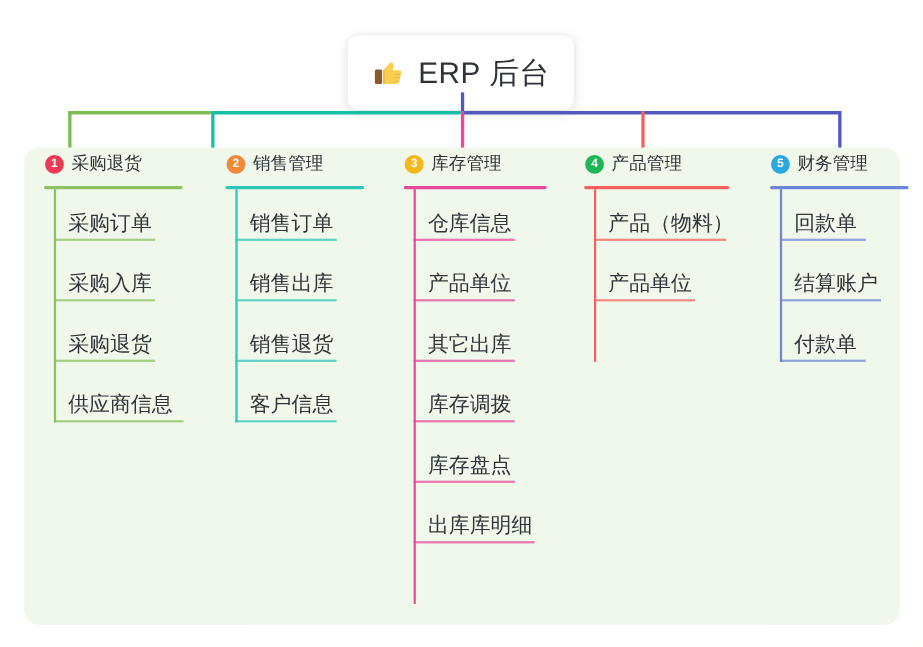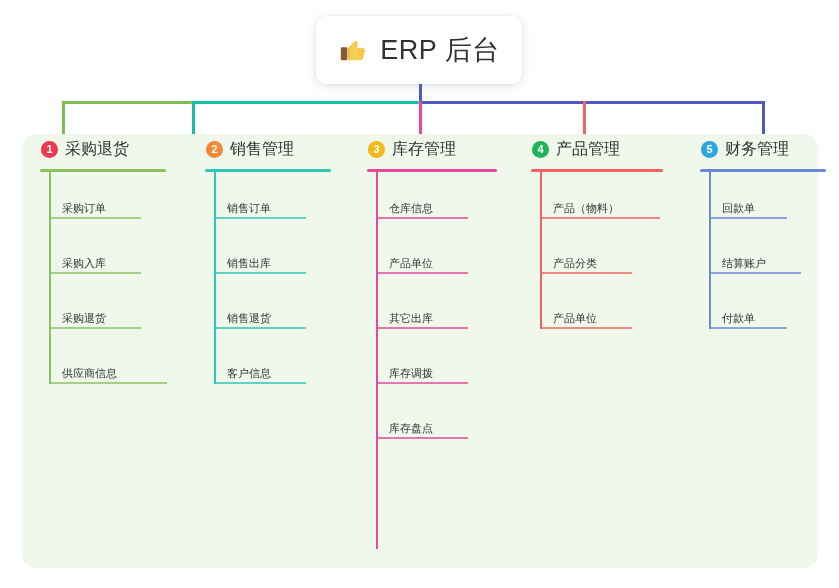--- a/index.html
+++ b/index.html
@@ -9,21 +9,21 @@
     font-family:"Liberation Sans","DejaVu Sans",sans-serif;
     overflow:hidden;
     position:relative;
     color:#333;
   }
   #diagram{position:relative;width:839px;height:588px;}
 
   
   .root-node{
     position:absolute;
-    left:316px;top:16px;
+    left:316px;top:32px;
     width:206px;height:68px;
     background:#ffffff;
     border-radius:10px;
     box-shadow:0 2px 10px rgba(60,70,90,.16), 0 0 0 1px rgba(0,0,0,.015);
     display:flex;align-items:center;justify-content:center;
     gap:12px;
   }
   .root-emoji{
     width:30px;height:30px;position:relative;display:block;
   }
@@ -74,21 +74,21 @@
   }
   .col-body{position:relative;padding-top:0;}
   .spine{
     position:absolute;left:9px;top:0;width:2px;
   }
   .leaf{
     position:relative;height:55px;
   }
   .leaf-label{
     position:absolute;left:22px;bottom:11px;
-    font-size:11px;color:#303338;white-space:nowrap;
+    font-size:19px;color:#303338;white-space:nowrap;
   }
   .leaf-rule{
     position:absolute;left:9px;bottom:8px;height:2px;
   }
 </style>
 </head>
 <body>
 
 <div id="diagram">
 
@@ -192,39 +192,39 @@
               <div class="leaf-rule" style="background: rgb(232, 72, 155); width: 92px; opacity: 0.75;"></div>
             </div>
             <div class="leaf">
               <div class="leaf-label">库存调拨</div>
               <div class="leaf-rule" style="background: rgb(232, 72, 155); width: 92px; opacity: 0.75;"></div>
             </div>
             <div class="leaf">
               <div class="leaf-label">库存盘点</div>
               <div class="leaf-rule" style="background: rgb(232, 72, 155); width: 92px; opacity: 0.75;"></div>
             </div>
+            <div class="leaf">
+              <div class="leaf-label">出库库明细</div>
+              <div class="leaf-rule" style="background: rgb(232, 72, 155); width: 110px; opacity: 0.75;"></div>
+            </div>
           </div>
         </div>
         <div class="column" style="left: 509px; width: 134px;">
           <div class="col-head">
             <span class="badge" style="background: rgb(30, 181, 88);">4</span>
             <span class="col-title">产品管理</span>
           </div>
           <div class="head-rule" style="background: rgb(244, 97, 95); width: 132px;"></div>
           <div class="col-body">
             <div class="spine" style="background: rgb(244, 97, 95); height: 157px;"></div>
             <div class="leaf">
               <div class="leaf-label">产品（物料）</div>
               <div class="leaf-rule" style="background: rgb(244, 97, 95); width: 120px; opacity: 0.75;"></div>
             </div>
             <div class="leaf">
-              <div class="leaf-label">产品分类</div>
-              <div class="leaf-rule" style="background: rgb(244, 97, 95); width: 92px; opacity: 0.75;"></div>
-            </div>
-            <div class="leaf">
               <div class="leaf-label">产品单位</div>
               <div class="leaf-rule" style="background: rgb(244, 97, 95); width: 92px; opacity: 0.75;"></div>
             </div>
           </div>
         </div>
         <div class="column" style="left: 678px; width: 128px;">
           <div class="col-head">
             <span class="badge" style="background: rgb(42, 169, 224);">5</span>
             <span class="col-title">财务管理</span>
           </div>

